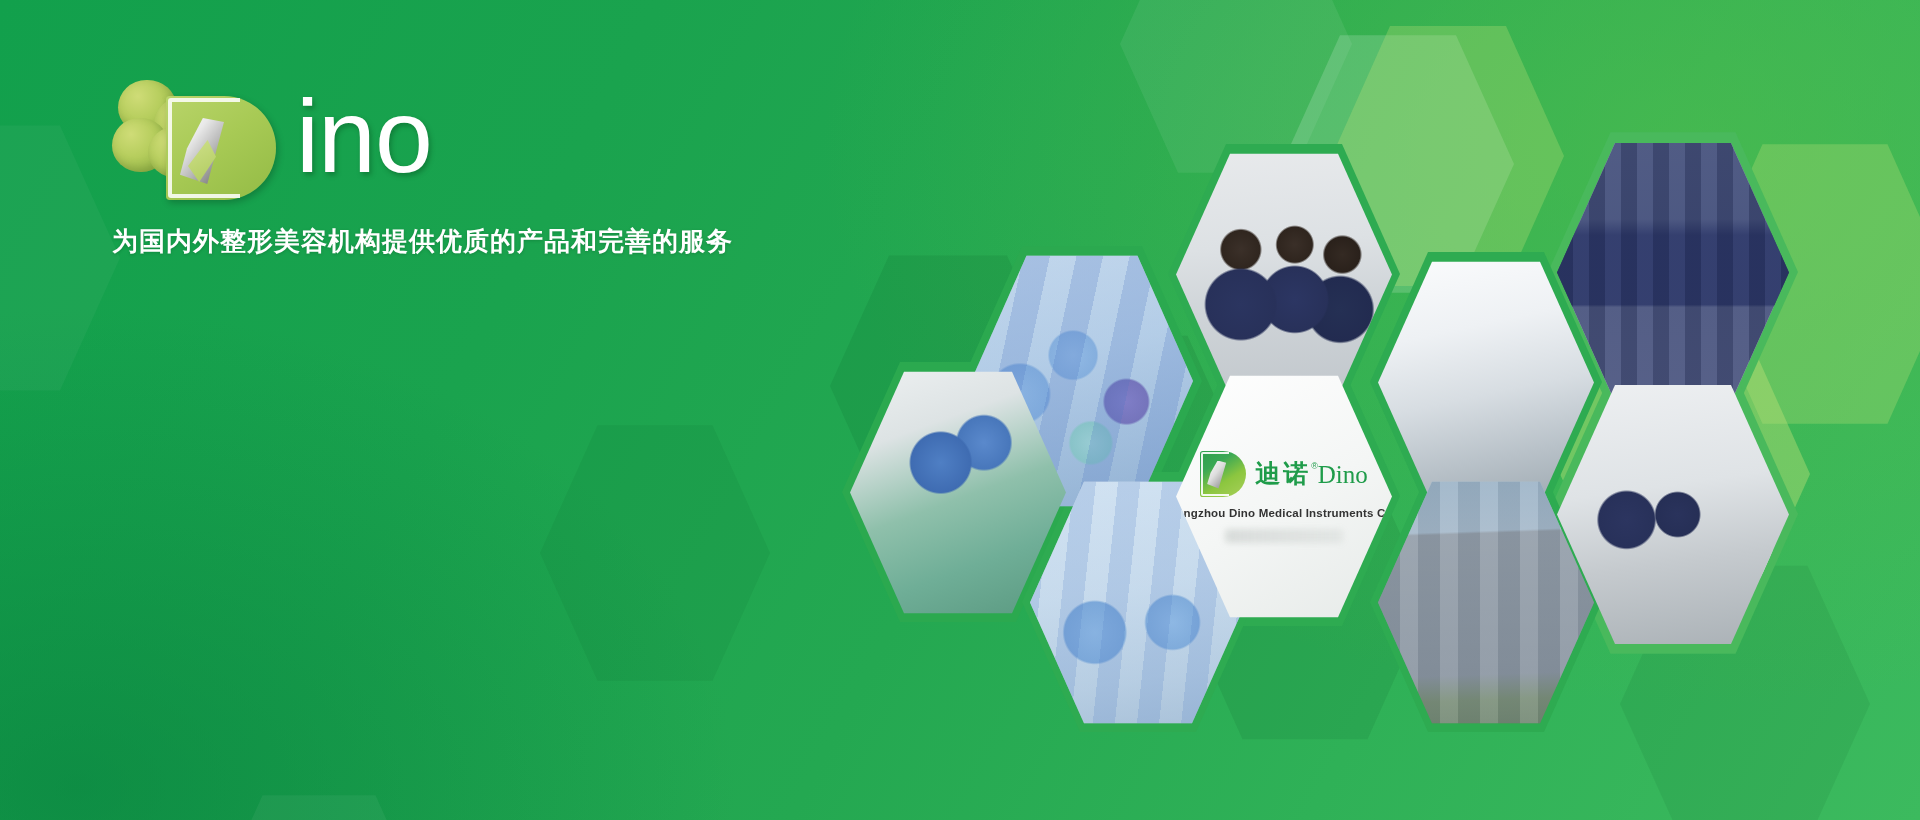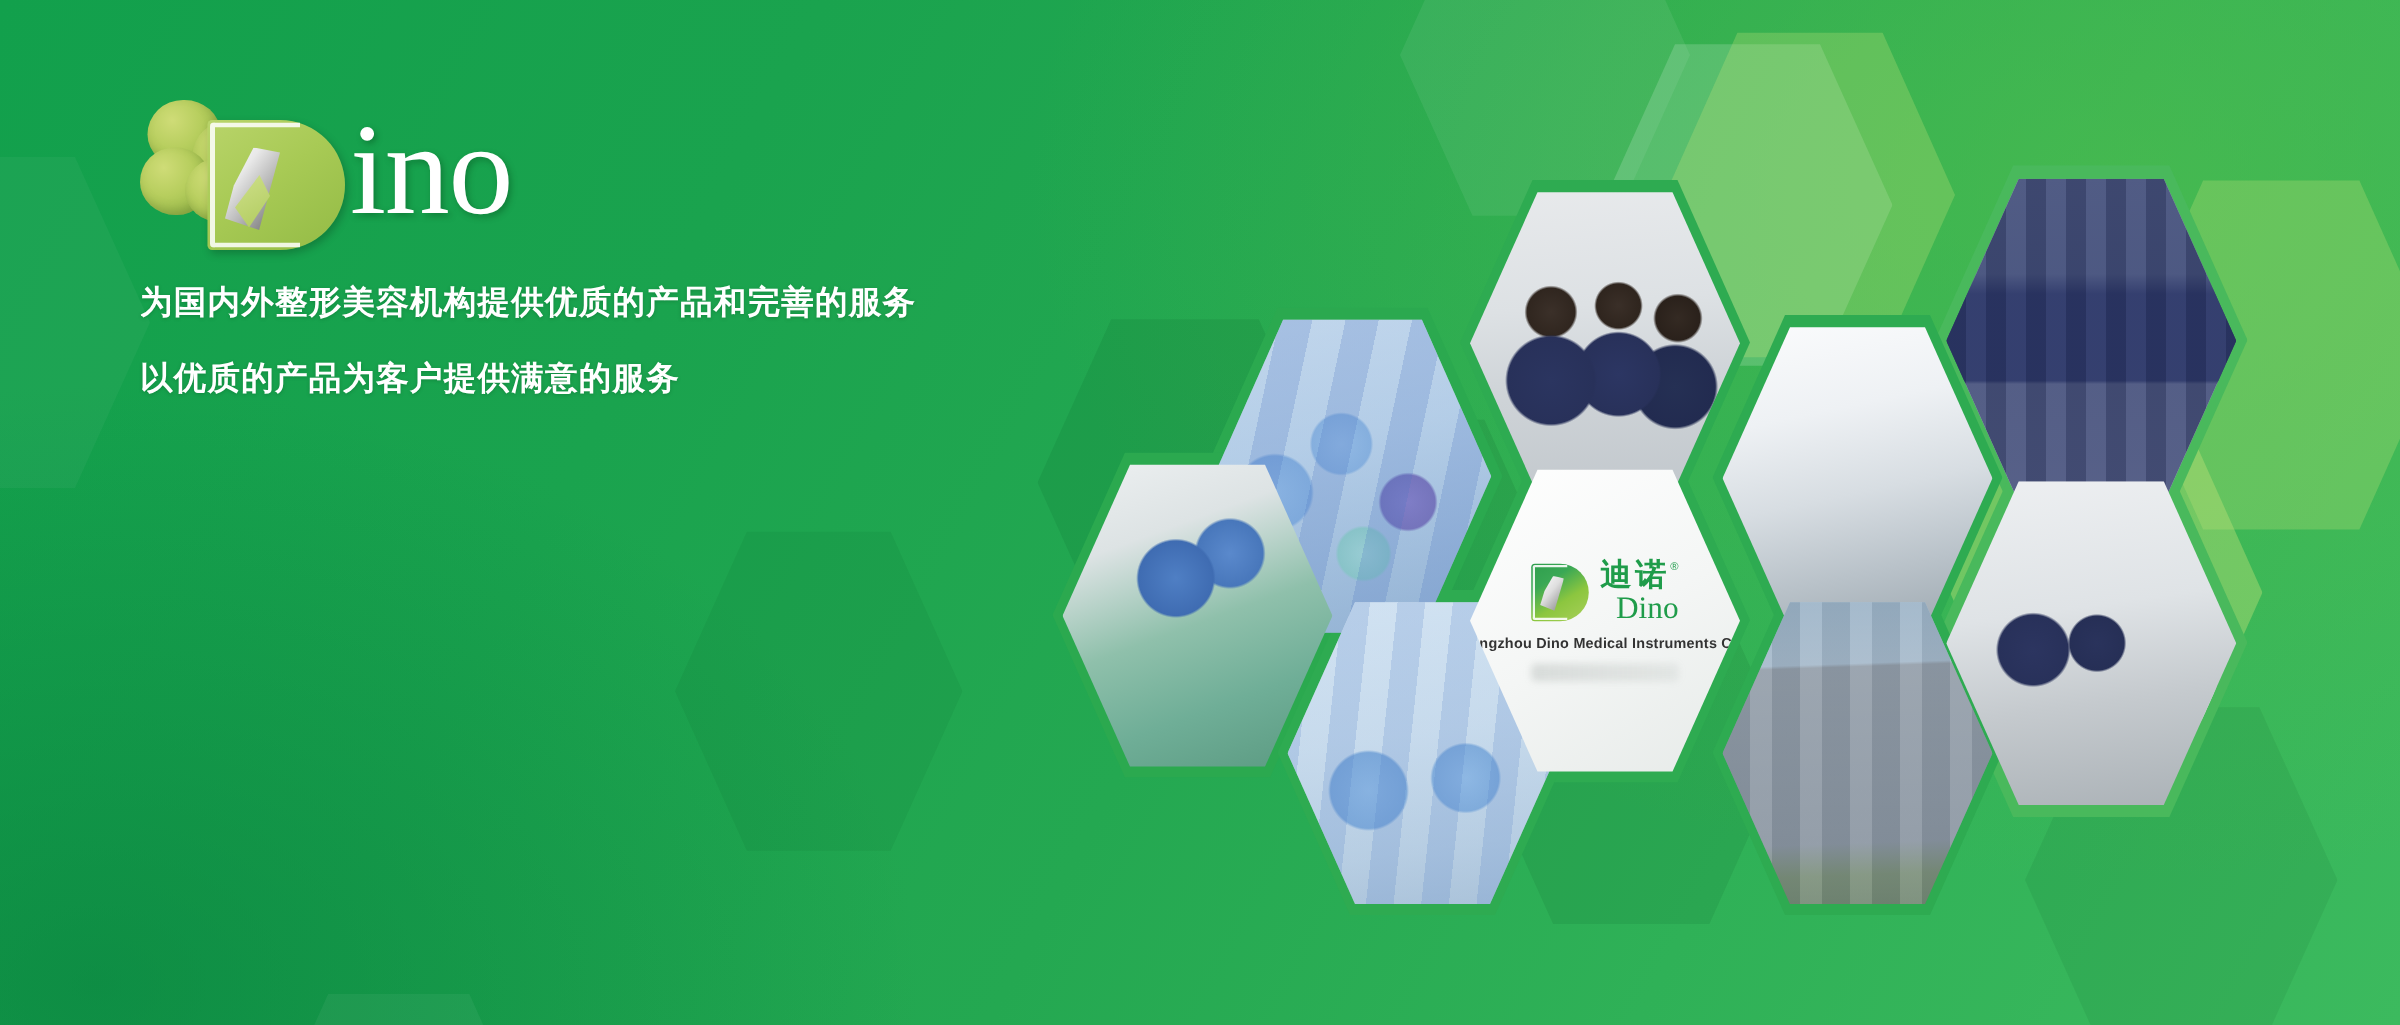--- a/index.html
+++ b/index.html
@@ -40,22 +40,22 @@
         box-shadow:2px 3px 7px rgba(0,0,0,0.22);}
   .dletter .dframe{position:absolute;left:2px;top:2px;width:72px;height:100px;
         border:4px solid rgba(255,255,255,0.85);border-right:none;border-radius:3px 0 0 3px;}
   .dletter .curl{position:absolute;left:14px;top:22px;width:44px;height:66px;
         background:linear-gradient(128deg,#ffffff 0%,#e9e9e9 30%,#b9b9b9 58%,#8e8e8e 80%,#6f6f6f 100%);
         clip-path:polygon(52% 0%,100% 6%,62% 100%,0% 86%,16% 46%);}
   .dletter .curl2{position:absolute;left:22px;top:44px;width:28px;height:42px;
         background:linear-gradient(150deg,#cfe08a 0%,#b0cb5e 100%);
         clip-path:polygon(70% 0%,100% 40%,40% 100%,0% 62%);}
 
-  .wordmark{position:absolute;left:168px;top:6px;
-     font-family:Liberation Serif, serif;
+  .wordmark{position:absolute;left:184px;top:6px;
+     font-family:Liberation Sans, sans-serif;
      font-size:104px;line-height:104px;color:#ffffff;letter-spacing:-1px;
      text-shadow:2px 3px 5px rgba(0,60,20,0.35);}
 
   .slogans{margin-top:30px;}
   .slogan{
      font-size:26px;line-height:1;color:#ffffff;font-weight:700;
      margin:0 0 35px 0;letter-spacing:1px;
      text-shadow:0 1px 3px rgba(0,70,25,0.28);
   }
   .slogan:last-child{margin-bottom:0;}
@@ -203,21 +203,21 @@
 
     <div class="hex" style="left:1176px;top:372px;width:216px;height:249px;">
       <div class="ph ph-logo"></div>
       <div class="logohex-inner">
         <div class="logohex-mark">
           <span class="mini-d">
             <span class="md-shape"></span>
             <span class="md-frame"></span>
             <span class="md-curl"></span>
           </span>
-          <span style="display:flex;flex-direction:column;align-items:flex-end;">
+          <span style="display:flex;flex-direction:row;align-items:center;">
             <span style="display:flex;align-items:flex-start;">
               <span class="cn-zh">迪诺</span>
               <span class="reg">®</span>
             </span>
             <span class="cn-en">Dino</span>
           </span>
         </div>
         <div class="logohex-caption">Hangzhou Dino Medical Instruments Co..</div>
         <div class="logohex-blur"></div>
       </div>
@@ -238,18 +238,17 @@
         <span class="dshape"></span>
         <span class="dframe"></span>
         <span class="curl"></span>
         <span class="curl2"></span>
       </span>
       <span class="wordmark">ino</span>
     </div>
 
     <div class="slogans">
       <p class="slogan">为国内外整形美容机构提供优质的产品和完善的服务</p>
-      <p class="slogan">以优质的产品为客户提供满意的服务</p>
     </div>
 
   </div>
 
 </div>
 
 </body></html>

